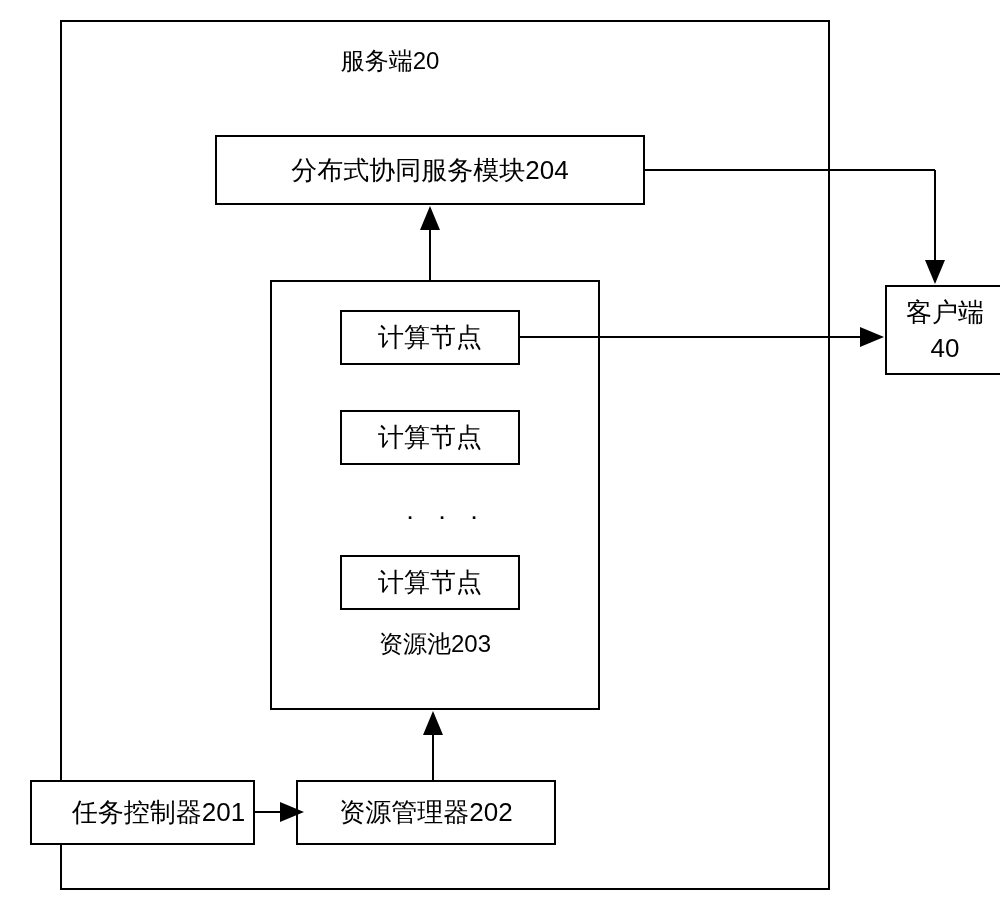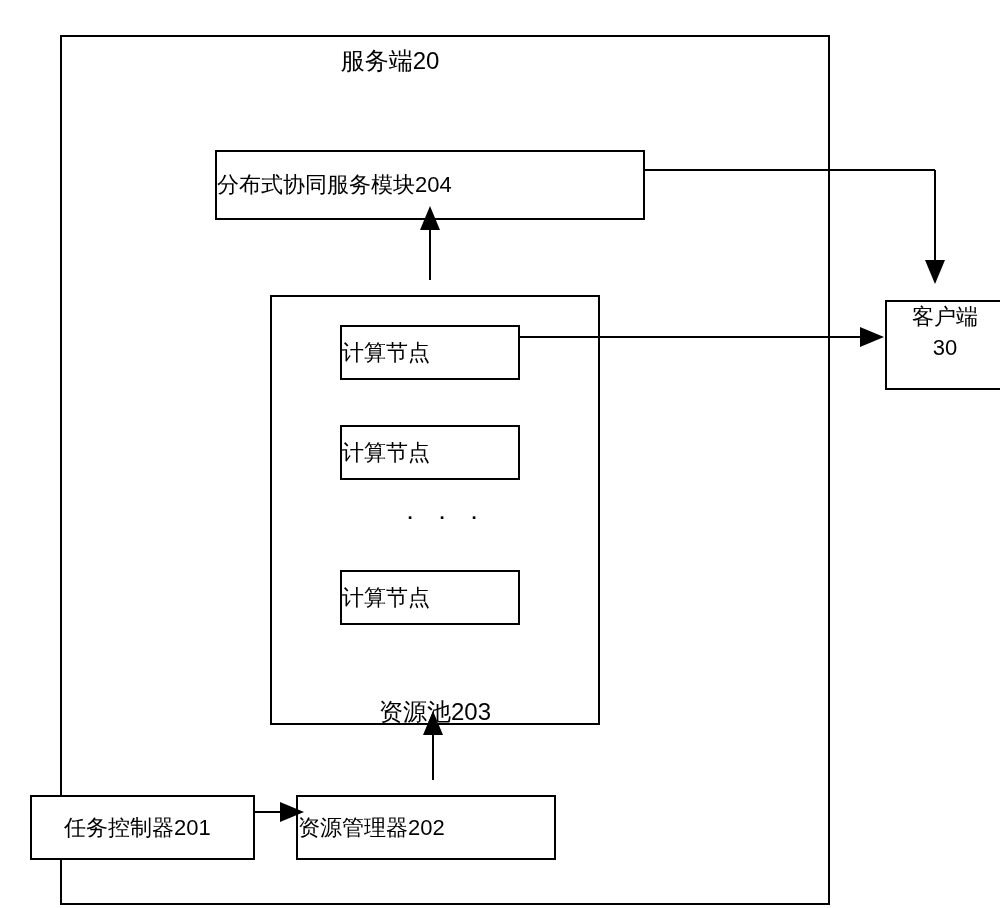--- a/index.html
+++ b/index.html
@@ -13,24 +13,23 @@
       position: relative;
       background: white;
       font-family: "Microsoft YaHei", "SimSun", sans-serif;
     }
     .box {
       position: absolute;
       border: 2px solid black;
       background: white;
       display: flex;
       align-items: center;
-      justify-content: flex-start;
+      justify-content: center;
       text-align: center;
-      font-size: 22px;
-      margin-top: 15px;
+      font-size: 26px;
     }
     .label {
       position: absolute;
       font-size: 24px;
       text-align: center;
     }
     svg.arrows {
       position: absolute;
       top: 0;
       left: 0;
@@ -64,33 +63,33 @@
 <div class="box" style="left:340px; top:410px; width:180px; height:55px;">
   <span>计算节点</span>
 </div>
 
 <div class="ellipsis" style="left:398px; top:495px;">．．．</div>
 
 <div class="box" style="left:340px; top:555px; width:180px; height:55px;">
   <span>计算节点</span>
 </div>
 
-<div class="label" style="left:375px; top:696px; width:120px;">资源池203</div>
+<div class="label" style="left:375px; top:628px; width:120px;">资源池203</div>
 
 <div class="box" style="left:30px; top:780px; width:225px; height:65px;padding-left:32px;">
   <span>任务控制器201</span>
 </div>
 
 <div class="box" style="left:296px; top:780px; width:260px; height:65px;">
   <span>资源管理器202</span>
 </div>
 
 <div class="box" style="left:885px; top:285px; width:120px; height:90px; flex-direction:column; line-height:1.4;">
   <span>客户端</span>
-  <span>30</span>
+  <span>40</span>
 </div>
 
 <svg class="arrows">
   <defs>
     <marker id="arrowhead" markerWidth="12" markerHeight="10" refX="11" refY="5" orient="auto">
       <polygon points="0 0, 12 5, 0 10" fill="black"></polygon>
     </marker>
   </defs>
 
   <line x1="430" y1="280" x2="430" y2="208" stroke="black" stroke-width="2" marker-end="url(#arrowhead)"></line>

